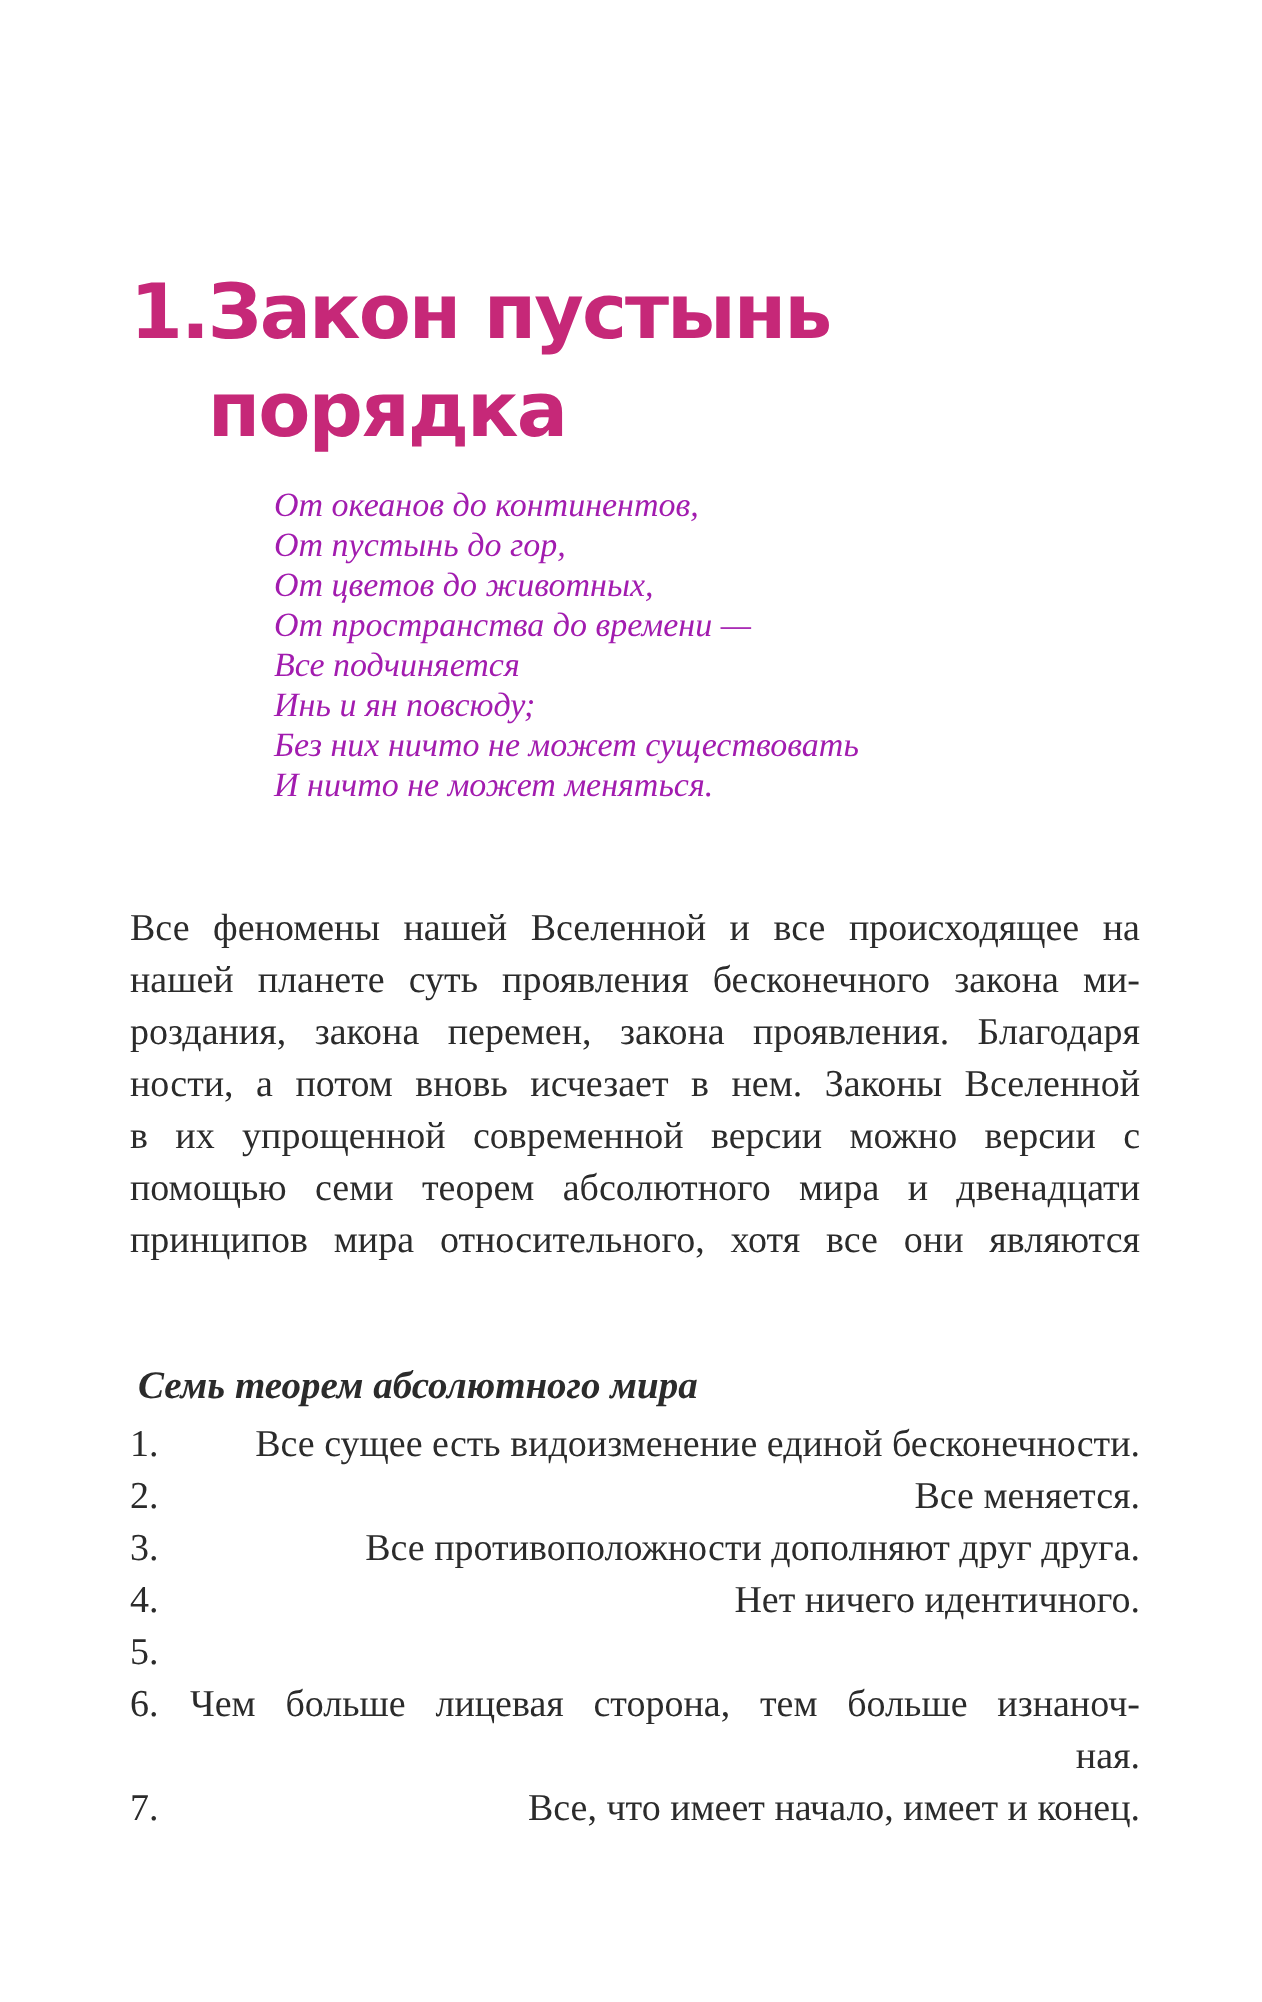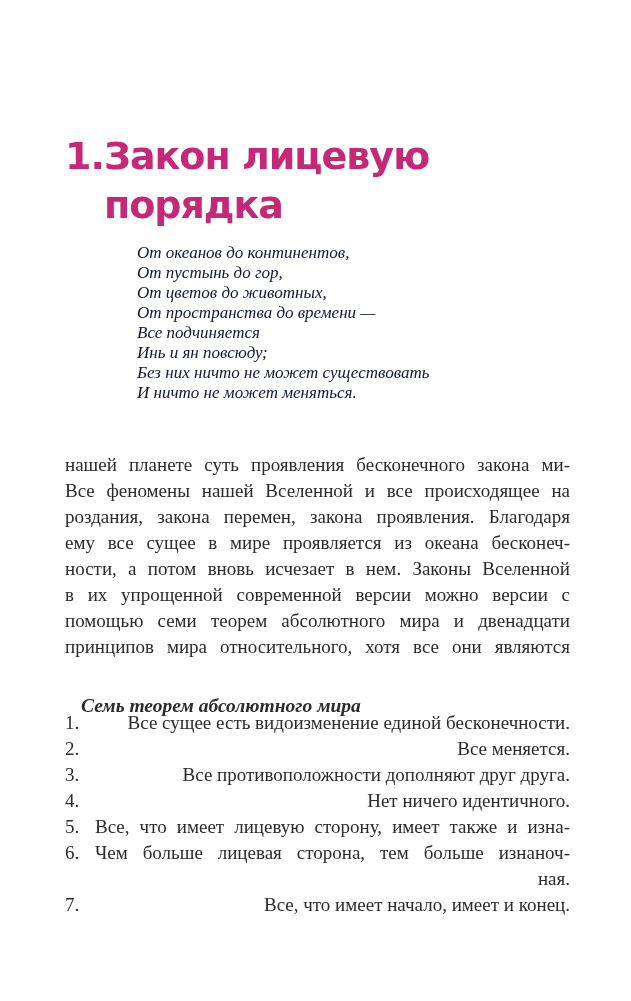--- a/index.html
+++ b/index.html
@@ -34,41 +34,41 @@
   .ch-line { display: block; }
 
   
   .epigraph {
     position: absolute;
     left: 137px;
     top: 243px;
     font-style: italic;
     font-size: 17px;
     line-height: 20px;
-    color: #0f172a;
+    color: #a21caf;
   }
 
   
   .paragraph {
     position: absolute;
     left: 65px;
     top: 452px;
     width: 505px;
     font-size: 19px;
     line-height: 26px;
   }
   .p-line { display: block; white-space: normal; }
   .just { text-align: justify; text-align-last: justify; }
 
   
   .section-heading {
     position: absolute;
     left: 65px;
     top: 679px;
-    margin: 16px;
+    margin: 4px;
     font-size: 19.5px;
     font-weight: bold;
     font-style: italic;
     color: #2b2b2b;
   }
 
   
   .theorem-list {
     position: absolute;
     left: 65px;
@@ -83,41 +83,40 @@
   .t-line { display: block; text-align: right; }
 </style>
 </head>
 <body>
 
 <div class="page">
 
   <div class="chapter-title">
     <span class="ch-num">1.</span>
     <span class="ch-text">
-      <span class="ch-line">Закон лицевую</span>
+      <span class="ch-line">Закон пустынь</span>
       <span class="ch-line">порядка</span>
     </span>
   </div>
 
   <div class="epigraph">
     <div class="epi-line">От океанов до континентов,</div>
     <div class="epi-line">От пустынь до гор,</div>
     <div class="epi-line">От цветов до животных,</div>
     <div class="epi-line">От пространства до времени —</div>
     <div class="epi-line">Все подчиняется</div>
     <div class="epi-line">Инь и ян повсюду;</div>
     <div class="epi-line">Без них ничто не может существовать</div>
     <div class="epi-line">И ничто не может меняться.</div>
   </div>
 
   <div class="paragraph">
+    <div class="p-line just">Все феномены нашей Вселенной и все происходящее на</div>
     <div class="p-line just">нашей планете суть проявления бесконечного закона ми-</div>
-    <div class="p-line just">Все феномены нашей Вселенной и все происходящее на</div>
     <div class="p-line just">роздания, закона перемен, закона проявления. Благодаря</div>
-    <div class="p-line just">ему все сущее в мире проявляется из океана бесконеч-</div>
     <div class="p-line just">ности, а потом вновь исчезает в нем. Законы Вселенной</div>
     <div class="p-line just">в их упрощенной современной версии можно версии с</div>
     <div class="p-line just">помощью семи теорем абсолютного мира и двенадцати</div>
     <div class="p-line just">принципов мира относительного, хотя все они являются</div>
   </div>
 
   <h2 class="section-heading">Семь теорем абсолютного мира</h2>
 
   <div class="theorem-list">
 
@@ -145,21 +144,20 @@
     <div class="t-item">
       <span class="t-num">4.</span>
       <span class="t-text">
         <div class="t-line">Нет ничего идентичного.</div>
       </span>
     </div>
 
     <div class="t-item">
       <span class="t-num">5.</span>
       <span class="t-text">
-        <div class="t-line just">Все, что имеет лицевую сторону, имеет также и изна-</div>
       </span>
     </div>
 
     <div class="t-item">
       <span class="t-num">6.</span>
       <span class="t-text">
         <div class="t-line just">Чем больше лицевая сторона, тем больше изнаноч-</div>
         <div class="t-line">ная.</div>
       </span>
     </div>

